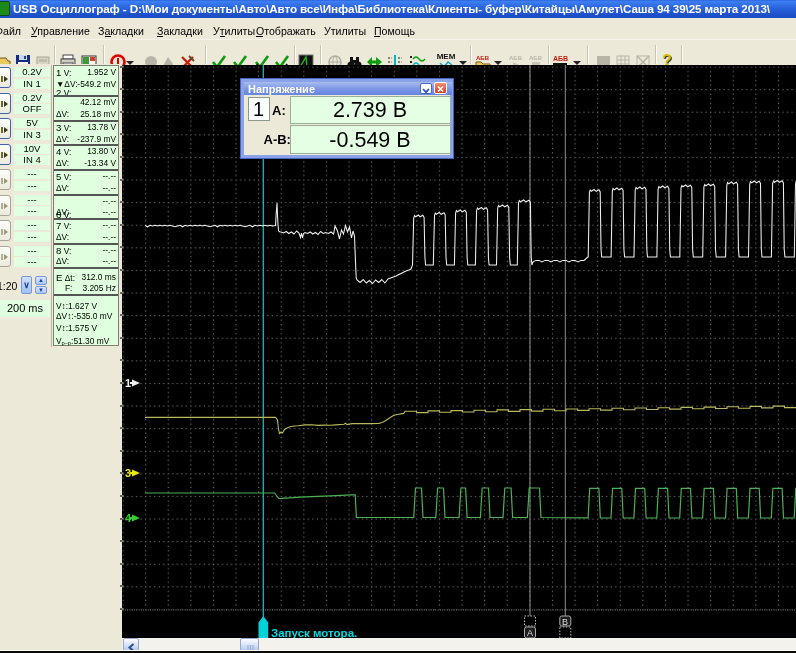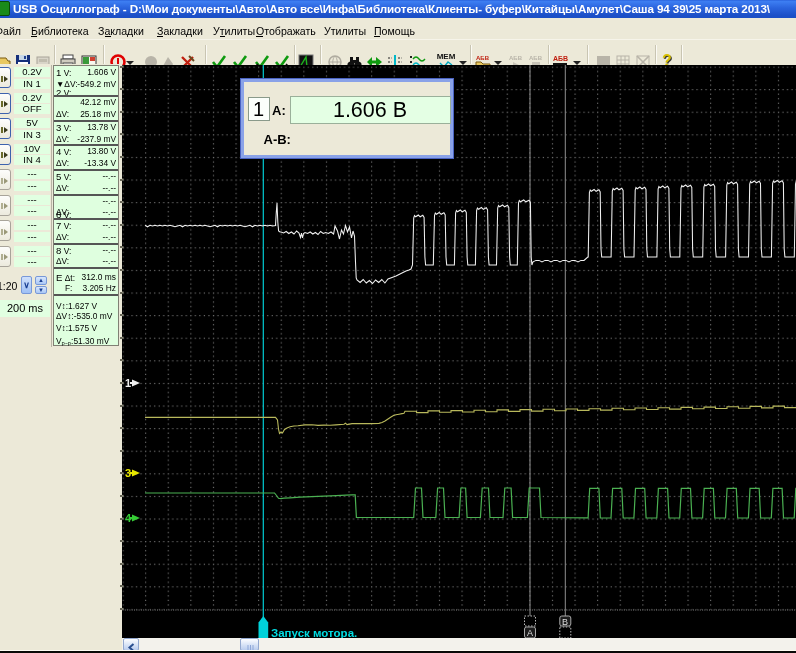--- a/index.html
+++ b/index.html
@@ -47,21 +47,21 @@
 .sbtn { position:absolute; top:0px; height:13px; border:1px solid #93a8cf; border-radius:2px;
   background:linear-gradient(180deg,#fdfeff 0%,#d3e0f5 60%,#bacdee 100%); }
 </style></head>
 <body>
 <div id="titlebar" class="abs">
     <span id="titletext" class="abs">USB Осциллограф - D:\Мои документы\Авто\Авто все\Инфа\Библиотека\Клиенты- буфер\Китайцы\Амулет\Саша 94 39\25 марта 2013\</span>
   </div>
 <div id="titleicon" class="abs"></div>
 <div id="menubar" class="abs">
     <span class="mi" style="left:-5px">Файл</span>
-    <span class="mi" style="left:31px">Библиотека</span>
+    <span class="mi" style="left:31px">Управление</span>
     <span class="mi" style="left:98px">Закладки</span>
     <span class="mi" style="left:157px">Закладки</span>
     <span class="mi" style="left:213px">Утилиты</span>
     <span class="mi" style="left:256px">Отображать</span>
     <span class="mi" style="left:324px">Утилиты</span>
     <span class="mi" style="left:374px">Помощь</span>
     <div class="abs" style="left:31px;top:17.5px;width:6.3px;height:1px;background:#000;z-index:6"></div>
     <div class="abs" style="left:105.4px;top:17.5px;width:5.5px;height:1px;background:#000;z-index:6"></div>
     <div class="abs" style="left:157px;top:17.5px;width:5.8px;height:1px;background:#000;z-index:6"></div>
     <div class="abs" style="left:219.9px;top:17.5px;width:5.5px;height:1px;background:#000;z-index:6"></div>
@@ -265,21 +265,21 @@
     <div class="abs" style="left:119.5px;top:408.3px;width:2.5px;height:2px;background:#6a6858"></div>
     <div class="abs" style="left:119.5px;top:430.9px;width:2.5px;height:2px;background:#6a6858"></div>
     <div class="abs" style="left:119.5px;top:453.5px;width:2.5px;height:2px;background:#6a6858"></div>
     <div class="abs" style="left:119.5px;top:476.1px;width:2.5px;height:2px;background:#6a6858"></div>
     <div class="abs" style="left:119.5px;top:498.7px;width:2.5px;height:2px;background:#6a6858"></div>
     <div class="abs" style="left:119.5px;top:521.3px;width:2.5px;height:2px;background:#6a6858"></div>
     <div class="abs" style="left:119.5px;top:543.9px;width:2.5px;height:2px;background:#6a6858"></div>
   </div>
 <div id="mpanel" class="abs">
     <div class="mrow1" style="top:1.3px"><span class="mnum">1</span>&nbsp;V:</div>
-    <div class="mval" style="top:1.3px">1.606 V</div>
+    <div class="mval" style="top:1.3px">1.952 V</div>
     <div class="mrow1" style="top:12.9px">▼ΔV:</div>
     <div class="mval" style="top:12.9px">-549.2 mV</div>
     <div class="mrow1" style="top:21px"><span class="mnum">2</span>&nbsp;V:</div>
     <div class="mval" style="top:31.3px">42.12 mV</div>
     <div class="mrow1" style="top:42.9px">ΔV:</div>
     <div class="mval" style="top:42.9px">25.18 mV</div>
     <div class="mrow1" style="top:55.9px"><span class="mnum">3</span>&nbsp;V:</div>
     <div class="mval" style="top:55.9px">13.78 V</div>
     <div class="mrow1" style="top:67.5px">ΔV:</div>
     <div class="mval" style="top:67.5px">-237.9 mV</div>
@@ -395,18 +395,28 @@
   </div>
 <div id="scrollbar" class="abs">
     <div class="sbtn" style="left:1px;width:16px"><svg width="16" height="11" viewBox="0 0 16 11">
         <path d="M9.5 2 L5.5 5.5 L9.5 9" stroke="#2a4f8f" stroke-width="2" fill="none"></path>
       </svg></div>
     <div class="sbtn" style="left:118px;width:19px"><svg width="19" height="11" viewBox="0 0 19 11">
         <path d="M7 3 v5 M9.5 3 v5 M12 3 v5" stroke="#8fa8d8" stroke-width="1"></path>
       </svg></div>
   </div>
 <div id="npwin" class="abs">
+    <div id="nptitle" class="abs">
+      <span style="position:absolute;left:4px;top:0">Напряжение</span>
+      <span style="position:absolute;left:176px;top:1px;width:12px;height:11px;background:#fff;border:1px solid #4868c8;border-radius:2px"><svg width="10" height="9" viewBox="0 0 10 9">
+          <path d="M2 3 L5 6.2 L8 3" stroke="#2a52c8" stroke-width="1.8" fill="none"></path>
+        </svg></span>
+      <span style="position:absolute;left:190px;top:0.5px;width:13px;height:12px;background:linear-gradient(180deg,#f09078,#d04020);border:1px solid #fff;border-radius:2px"><svg width="11" height="10" viewBox="0 0 11 10">
+          <path d="M3 2.5 L8 7.5 M8 2.5 L3 7.5" stroke="#fff" stroke-width="1.6"></path>
+        </svg></span>
+    </div>
     <div class="abs" style="left:6.5px;top:18px;width:22px;height:24px;background:#fbfffb;border:1px solid #8a9a8a;font-size:20px;text-align:center;line-height:23px;color:#000">1</div>
     <div class="abs" style="left:31px;top:24px;font-size:13px;font-weight:bold;color:#000">A:</div>
     <div class="abs" style="left:22.5px;top:53px;font-size:13px;font-weight:bold;color:#000">A-B:</div>
-    <div class="abs" style="left:48.5px;top:16.5px;width:161px;height:28px;background:#e4ffe4;border:1px solid #9ab09a;font-size:21.5px;text-align:center;line-height:27px;color:#000">1.606 В</div>
+    <div class="abs" style="left:48.5px;top:16.5px;width:161px;height:28px;background:#e4ffe4;border:1px solid #9ab09a;font-size:21.5px;text-align:center;line-height:27px;color:#000">2.739 В</div>
+    <div class="abs" style="left:48.5px;top:45.5px;width:161px;height:29px;background:#e4ffe4;border:1px solid #9ab09a;font-size:21.5px;text-align:center;line-height:28px;color:#000">-0.549 В</div>
   </div>
 <div class="abs" style="left:0;top:650px;width:796px;height:1px;background:#fdfcf2;z-index:60"></div>
 <div class="abs" style="left:0;top:651px;width:796px;height:2px;background:#0a0a08;z-index:60"></div>
 </body></html>

